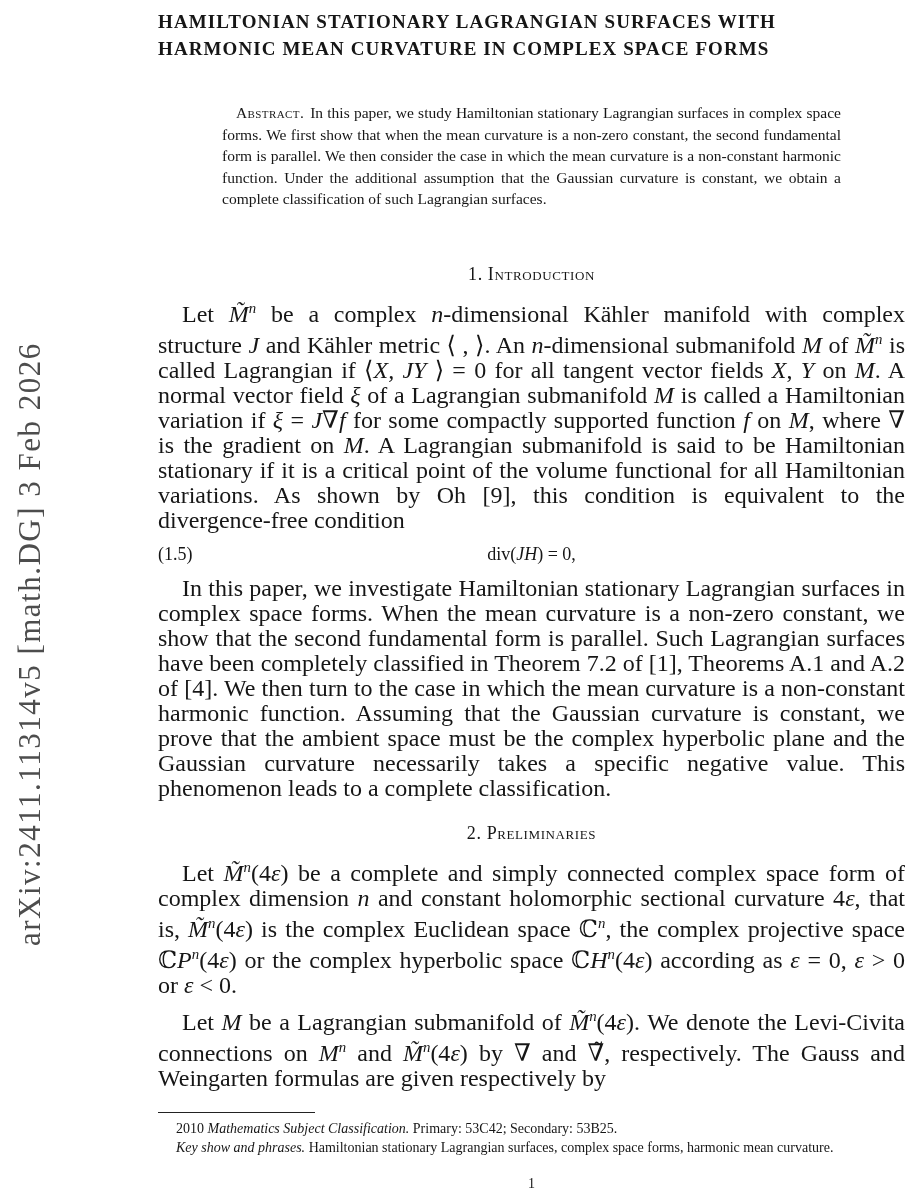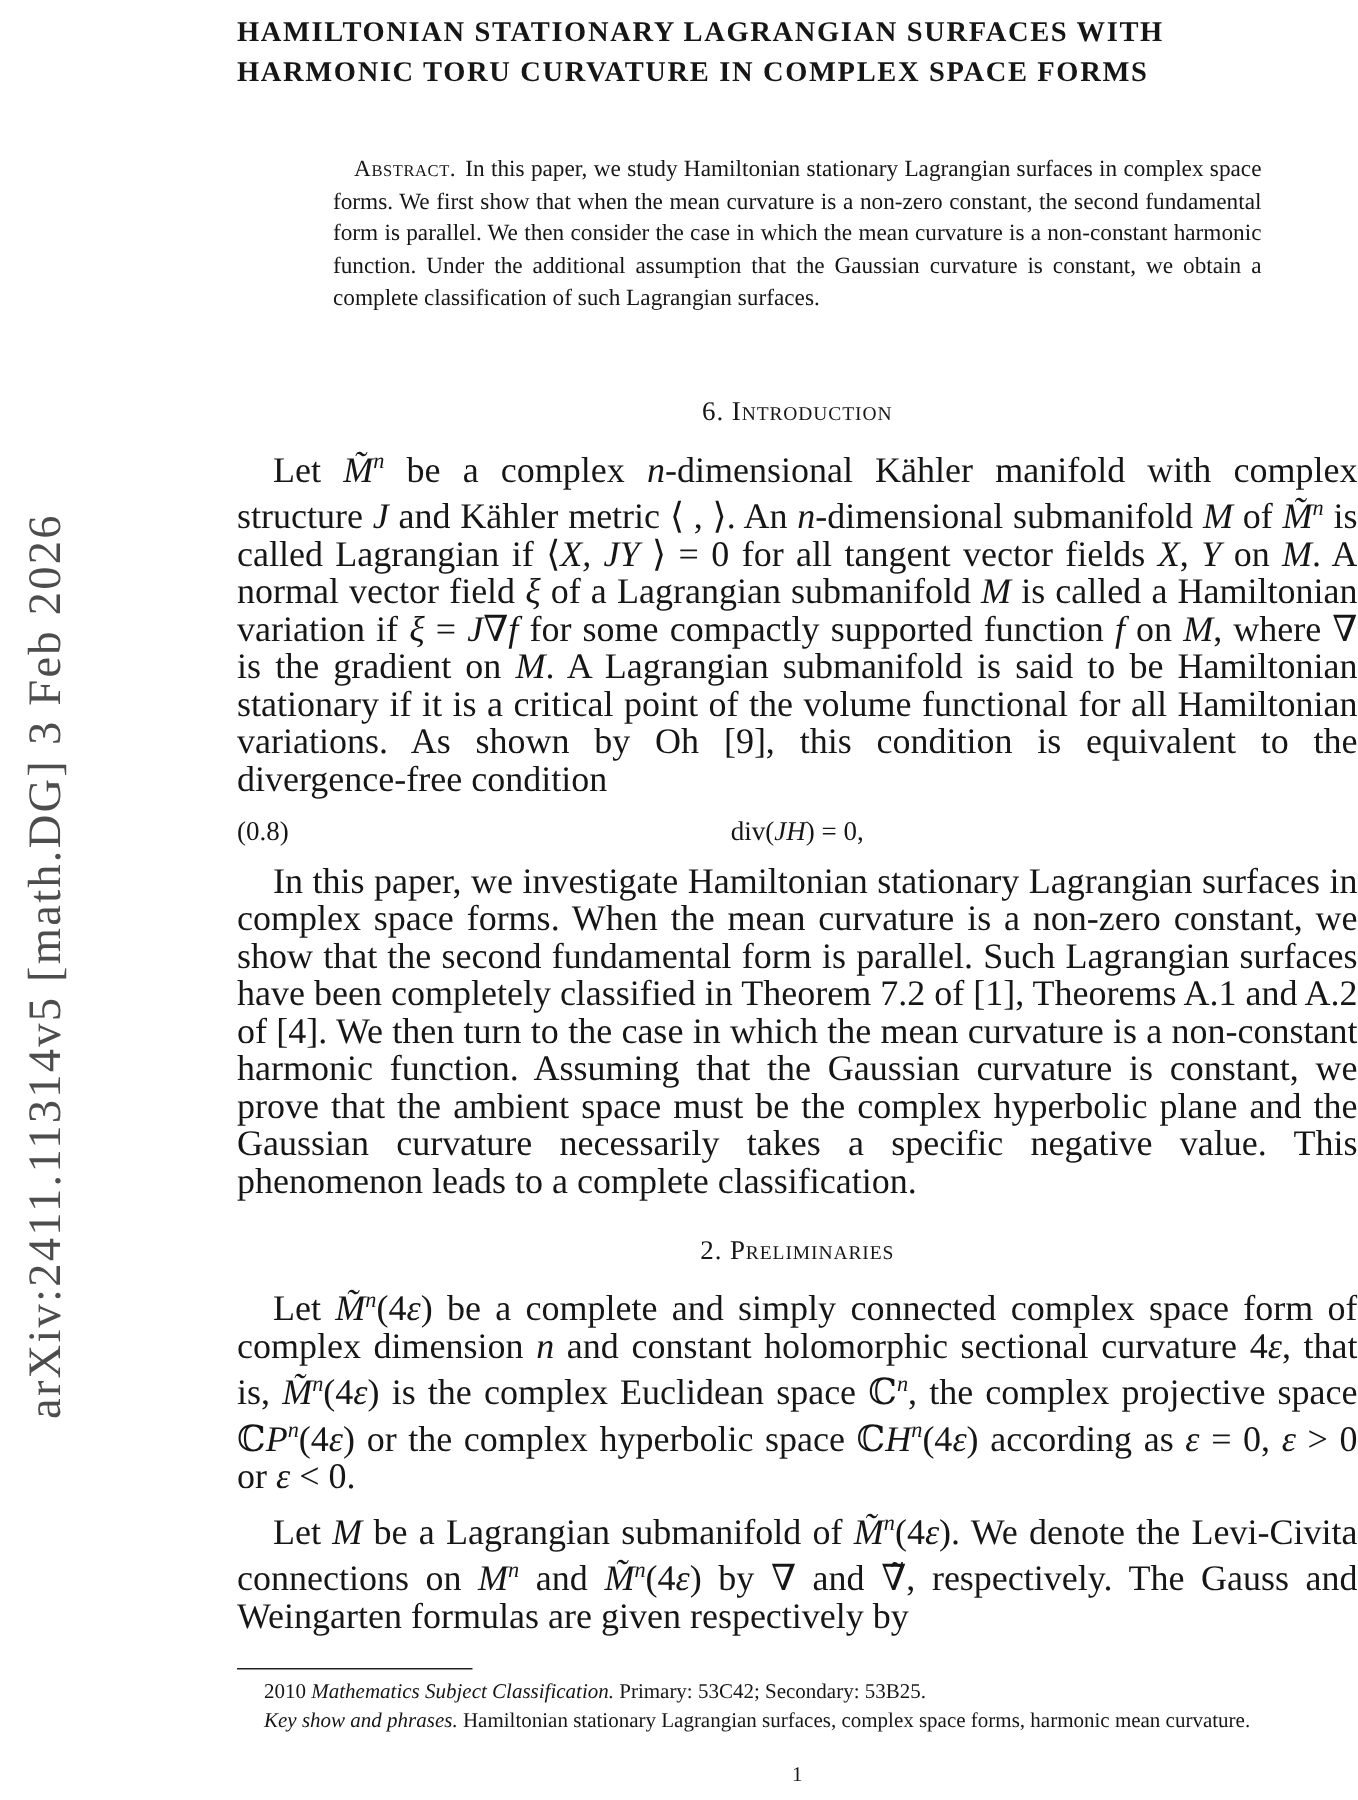--- a/index.html
+++ b/index.html
@@ -54,34 +54,34 @@
 <body>
 
 <div class="page">
 
   <div class="watermark">arXiv:2411.11314v5  [math.DG]  3 Feb 2026</div>
 
   <div class="content">
 
     <h1 class="title">
       <span class="title-line">HAMILTONIAN STATIONARY LAGRANGIAN SURFACES WITH</span>
-      <span class="title-line">HARMONIC TORU CURVATURE IN COMPLEX SPACE FORMS</span>
+      <span class="title-line">HARMONIC MEAN CURVATURE IN COMPLEX SPACE FORMS</span>
     </h1>
 
 
     <div class="abstract">
       <span class="abstract-label">Abstract.</span><span class="abstract-text">In this paper, we study Hamiltonian stationary Lagrangian surfaces in complex space forms. We first show that when the mean curvature is a non-zero constant, the second fundamental form is parallel. We then consider the case in which the mean curvature is a non-constant harmonic function. Under the additional assumption that the Gaussian curvature is constant, we obtain a complete classification of such Lagrangian surfaces.</span>
     </div>
 
-    <h2 class="section-heading mt-lg">6. Introduction</h2>
+    <h2 class="section-heading mt-lg">1. Introduction</h2>
 
     <p class="para first">Let <i>M̃</i><sup><i>n</i></sup> be a complex <i>n</i>-dimensional Kähler manifold with complex structure <i>J</i> and Kähler metric ⟨ , ⟩.  An <i>n</i>-dimensional submanifold <i>M</i> of <i>M̃</i><sup><i>n</i></sup> is called Lagrangian if ⟨<i>X, JY</i> ⟩ = 0 for all tangent vector fields <i>X</i>, <i>Y</i> on <i>M</i>.  A normal vector field <i>ξ</i> of a Lagrangian submanifold <i>M</i> is called a Hamiltonian variation if <i>ξ</i> = <i>J</i>∇<i>f</i> for some compactly supported function <i>f</i> on <i>M</i>, where ∇ is the gradient on <i>M</i>.  A Lagrangian submanifold is said to be Hamiltonian stationary if it is a critical point of the volume functional for all Hamiltonian variations. As shown by Oh [9], this condition is equivalent to the divergence-free condition</p>
 
     <div class="equation">
-      <span class="eqno">(0.8)</span>
+      <span class="eqno">(1.5)</span>
       <span class="eqbody">div(<i>JH</i>) = 0,</span>
     </div>
 
 
     <p class="para">In this paper, we investigate Hamiltonian stationary Lagrangian surfaces in complex space forms. When the mean curvature is a non-zero constant, we show that the second fundamental form is parallel. Such Lagrangian surfaces have been completely classified in Theorem 7.2 of [1], Theorems A.1 and A.2 of [4]. We then turn to the case in which the mean curvature is a non-constant harmonic function. Assuming that the Gaussian curvature is constant, we prove that the ambient space must be the complex hyperbolic plane and the Gaussian curvature necessarily takes a specific negative value. This phenomenon leads to a complete classification.</p>
 
     <h2 class="section-heading mt-md">2. Preliminaries</h2>
 
     <p class="para first">Let <i>M̃</i><sup><i>n</i></sup>(4<i>ε</i>) be a complete and simply connected complex space form of complex dimension <i>n</i> and constant holomorphic sectional curvature 4<i>ε</i>, that is, <i>M̃</i><sup><i>n</i></sup>(4<i>ε</i>) is the complex Euclidean space ℂ<sup><i>n</i></sup>, the complex projective space ℂ<i>P</i><sup><i>n</i></sup>(4<i>ε</i>) or the complex hyperbolic space ℂ<i>H</i><sup><i>n</i></sup>(4<i>ε</i>) according as <i>ε</i> = 0, <i>ε</i> &gt; 0 or <i>ε</i> &lt; 0.</p>
 

